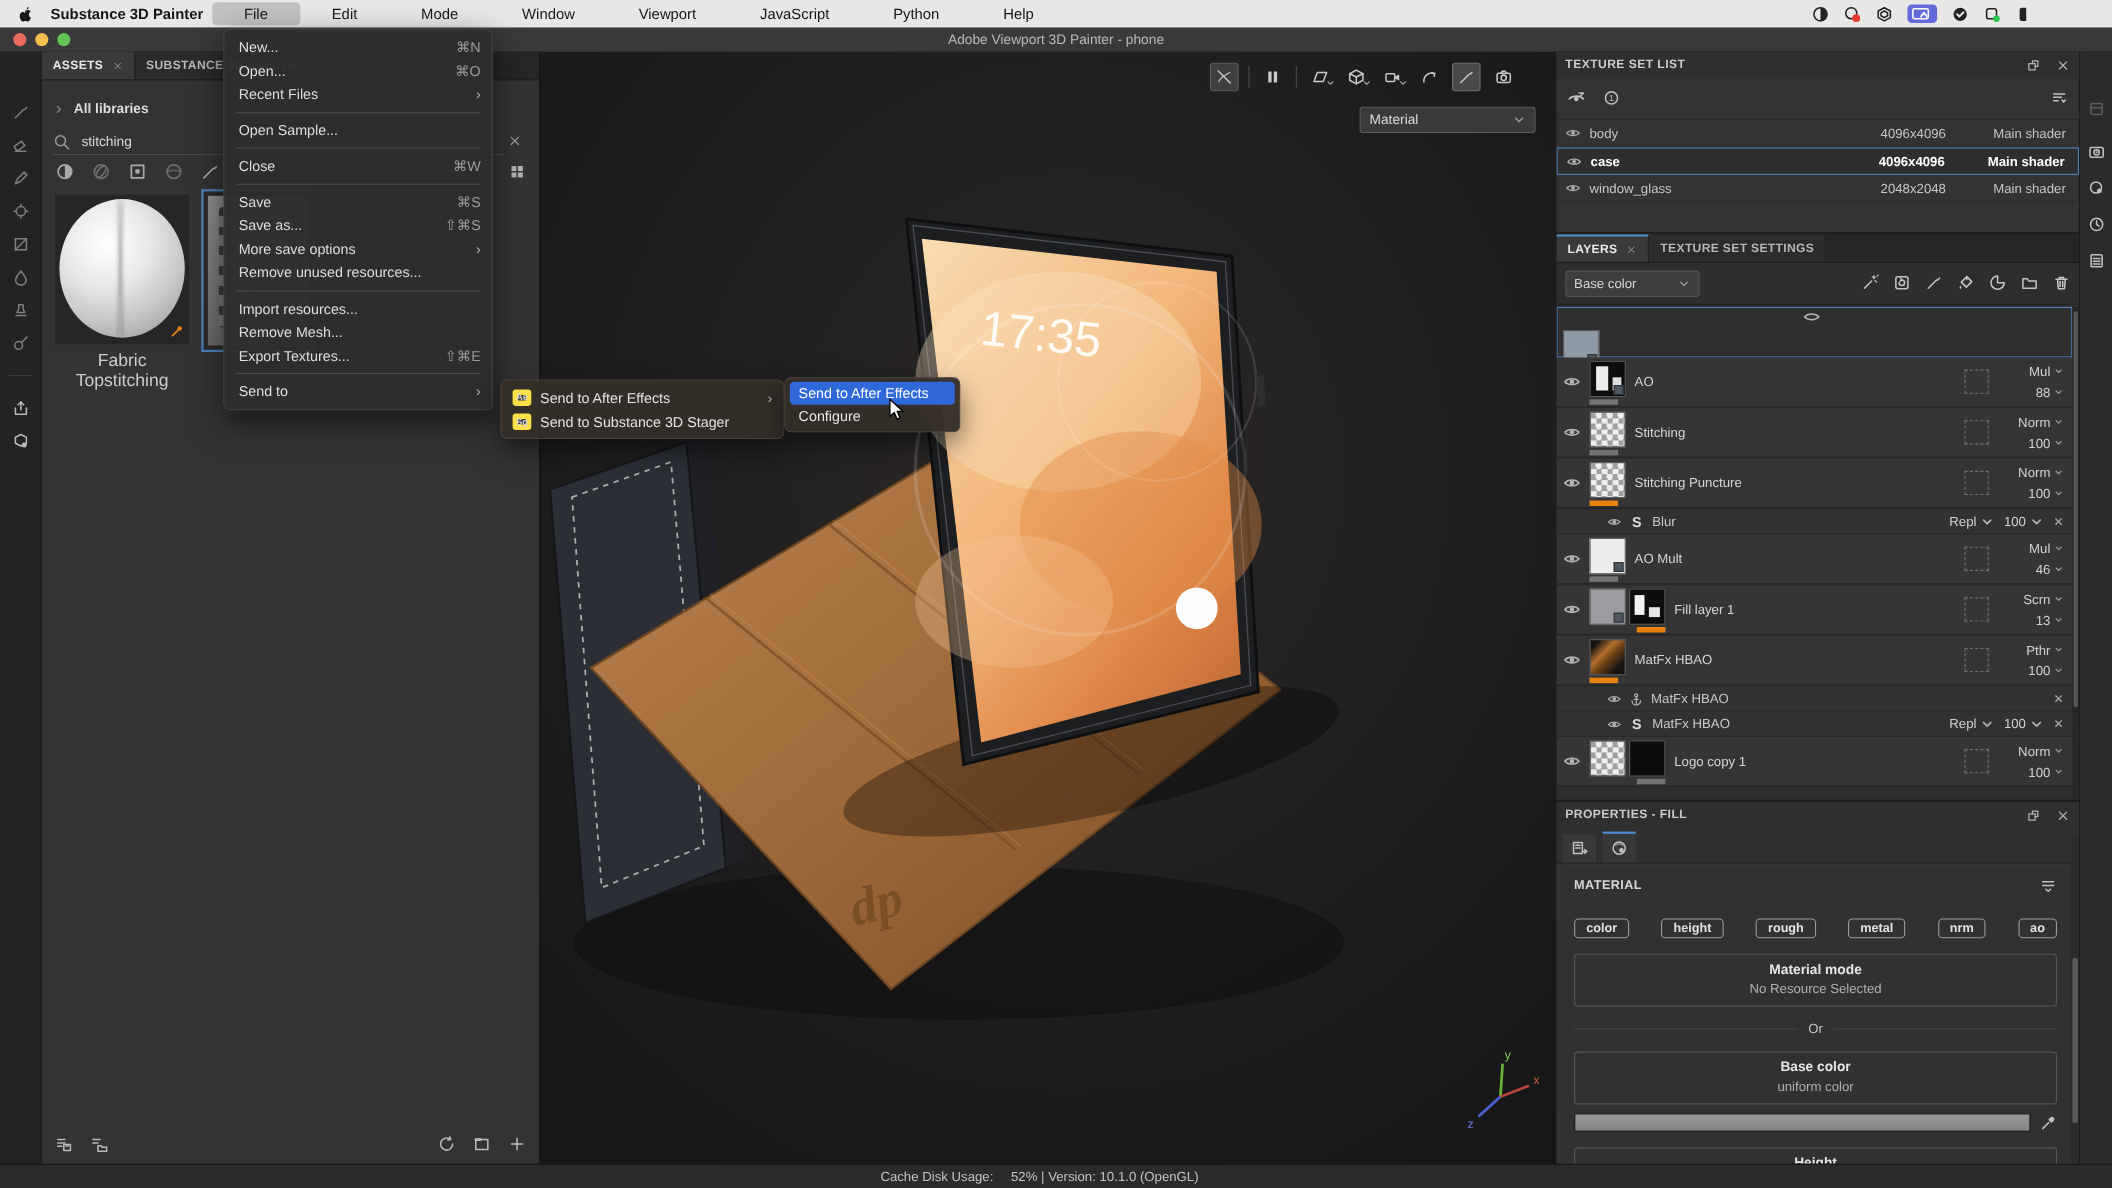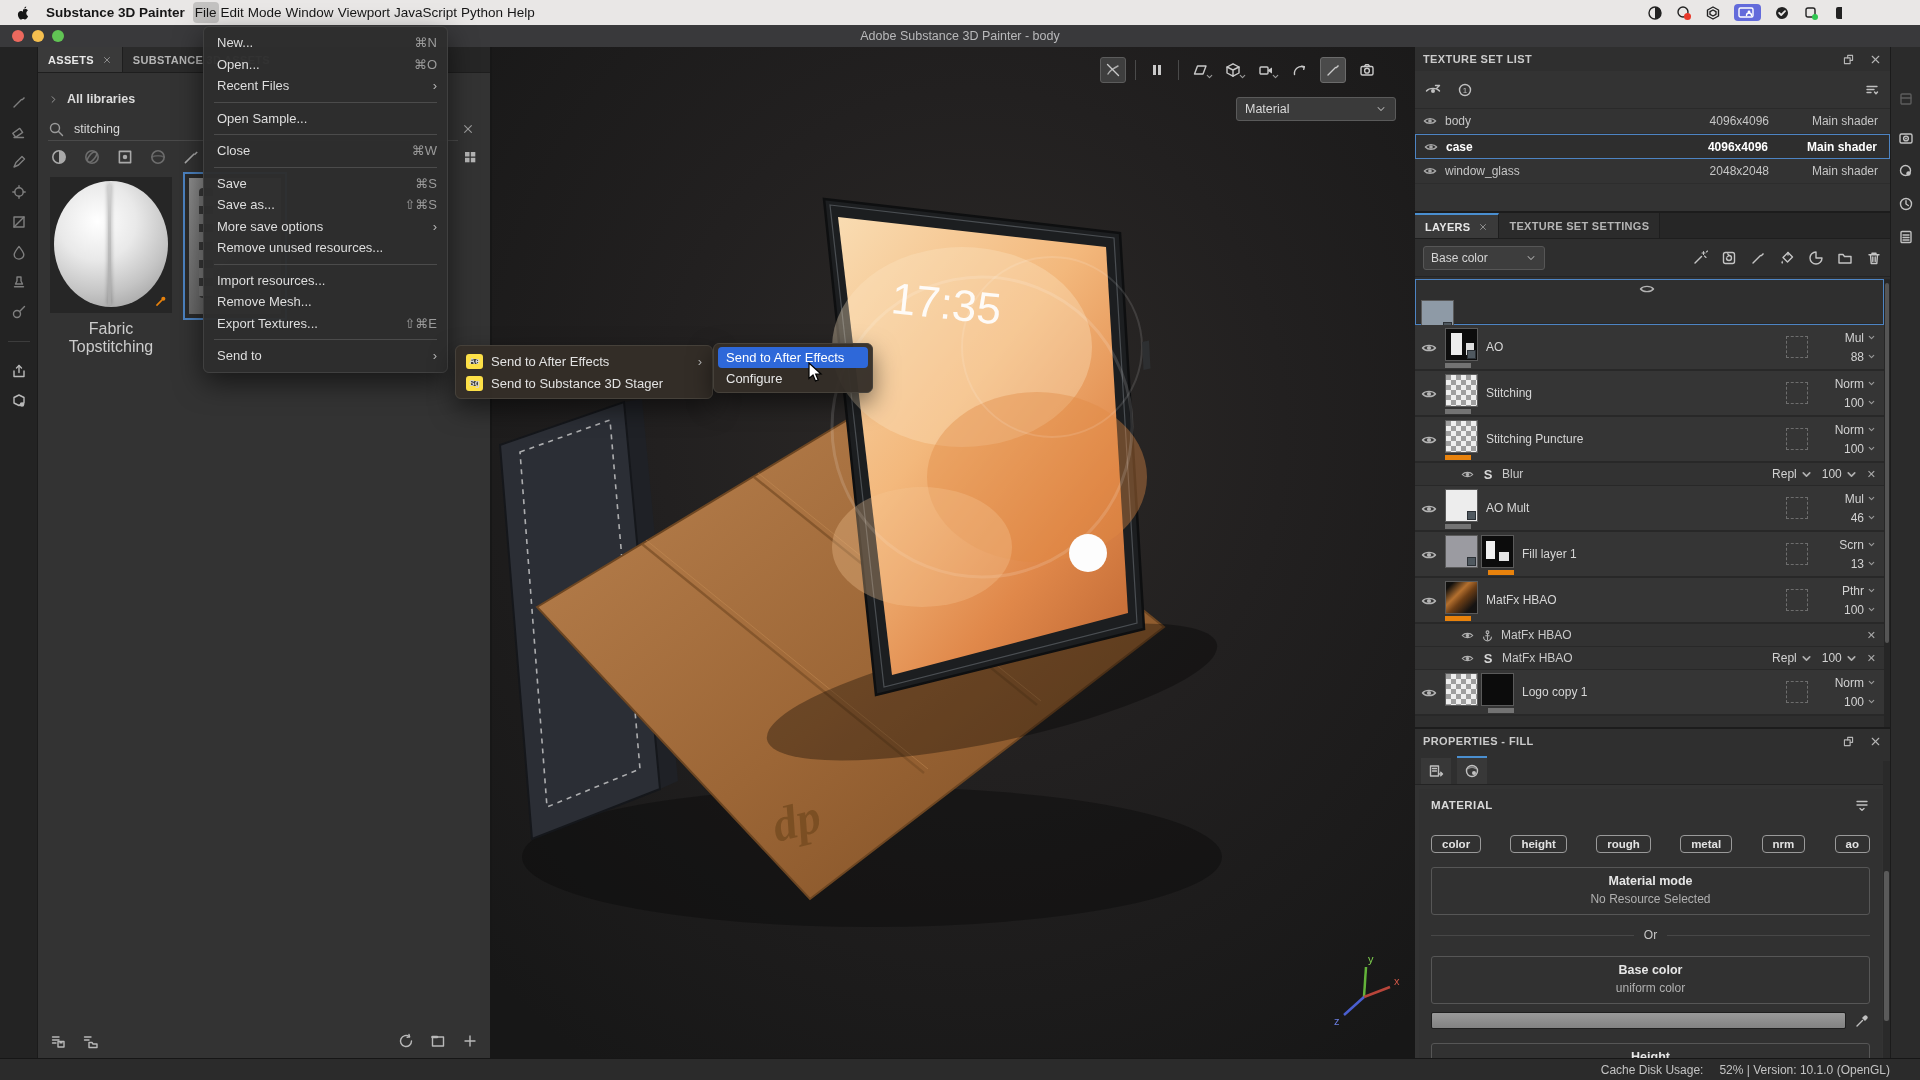--- a/index.html
+++ b/index.html
@@ -10,21 +10,21 @@
         stroke-linecap:round; stroke-linejoin:round; display:inline-block; vertical-align:middle; }
   .ic.sm { width:12px; height:12px; }
   .ic.chev { width:9px; height:9px; stroke-width:2; }
 
   
   #menubar { position:absolute; left:0; top:0; width:1920px; height:25px; background:#e9e7e6;
     display:flex; align-items:center; color:#161616; font-size:13.5px; z-index:40; }
   #apple { width:30px; text-align:center; margin-left:8px; }
   #appname { font-weight:bold; margin:1px 8px;text-align:right; }
   #mb-menus { display:flex; height:100%; align-items:center; }
-  .mb-item { padding:2px 2px; border-radius:4px; height:21px; line-height:17px; }
+  .mb-item { padding:2px 29px; border-radius:4px; height:21px; line-height:17px; }
   .mb-active { background:rgba(0,0,0,0.16); }
   #mb-status { margin-left:auto; margin-right:78px; display:flex; align-items:center; gap:13px; color:#222; }
   .mbi { display:inline-flex; align-items:center; justify-content:center; height:17px; }
   .mb-pill { background:#636bdb; border-radius:4px; width:27px; height:17px; color:#fff; }
   .dot-red { fill:#e8382a; stroke:none; } .dot-green { fill:#2fc650; stroke:none; }
 
   
   #titlebar { position:absolute; left:0; top:25px; width:1920px; height:22px; background:#39393b;
     display:flex; align-items:center; }
   .tl { width:12px; height:12px; border-radius:50%; margin-left:8px; }
@@ -180,21 +180,21 @@
   #props-scroll div { position:absolute; left:1px; width:5px; top:110px; height:150px; background:#5a5a5a; border-radius:2px; }
 
   
   #right-strip { left:1890px; top:47px; width:30px; height:1011px; background:#2b2b2b; border-left:1px solid #1b1b1b;
      display:flex; flex-direction:column; align-items:center; padding-top:42px; gap:13px; color:#c2c2c2; }
   .rs-ico { width:20px; height:20px; display:flex; align-items:center; justify-content:center; }
   .rs-dim { color:#5d5d5d; margin-bottom:6px; }
 
   
   #statusbar { left:0; top:1058px; width:1920px; height:22px; background:#2b2b2b; border-top:1px solid #161616;
-     display:flex; align-items:center; justify-content:flex-end; padding-right:30px; gap:16px;
+     display:flex; align-items:center; justify-content:center; padding-right:30px; gap:16px;
      color:#c3c3c3; font-size:12px; }
 
   
   #file-menu { left:203px; top:26px; width:245px; background:rgba(45,45,45,0.97); border:1px solid #404040;
      border-radius:6px; box-shadow:0 10px 28px rgba(0,0,0,.55); padding:5px 0; z-index:50; color:#dedede;
      font-size:13px; }
   .fm-item { height:21.5px; display:flex; align-items:center; padding:0 10px 0 13px; }
   .fm-label { flex:1; white-space:nowrap; }
   .fm-short { color:#9b9b9b; margin-left:12px; }
   .fm-arrow { color:#b5b5b5; margin-left:10px; font-size:13px; }
@@ -274,21 +274,21 @@
           <rect x="4" y="2" width="8" height="12" rx="2" fill="currentColor" stroke="none"></rect>
         </svg>
       </span>
     </div>
 </div>
 
 <div id="titlebar">
   <span class="tl" style="background:#ec695e"></span>
   <span class="tl" style="background:#f5bf4f"></span>
   <span class="tl" style="background:#61c454"></span>
-  <span id="win-title">Adobe Substance 3D Painter - body</span>
+  <span id="win-title">Adobe Viewport 3D Painter - phone</span>
 </div>
 
 <div id="left-toolbar" class="abs">
     <div class="lt-tool">
       <svg class="ic " viewBox="0 0 16 16">
         <line x1="3" y1="13" x2="10.5" y2="5.5"></line>
         <path d="M10.5 5.5 l2.5-2.5 1 1 -2.5 2.5Z" fill="currentColor" stroke="none"></path>
       </svg>
     </div>
     <div class="lt-tool">

